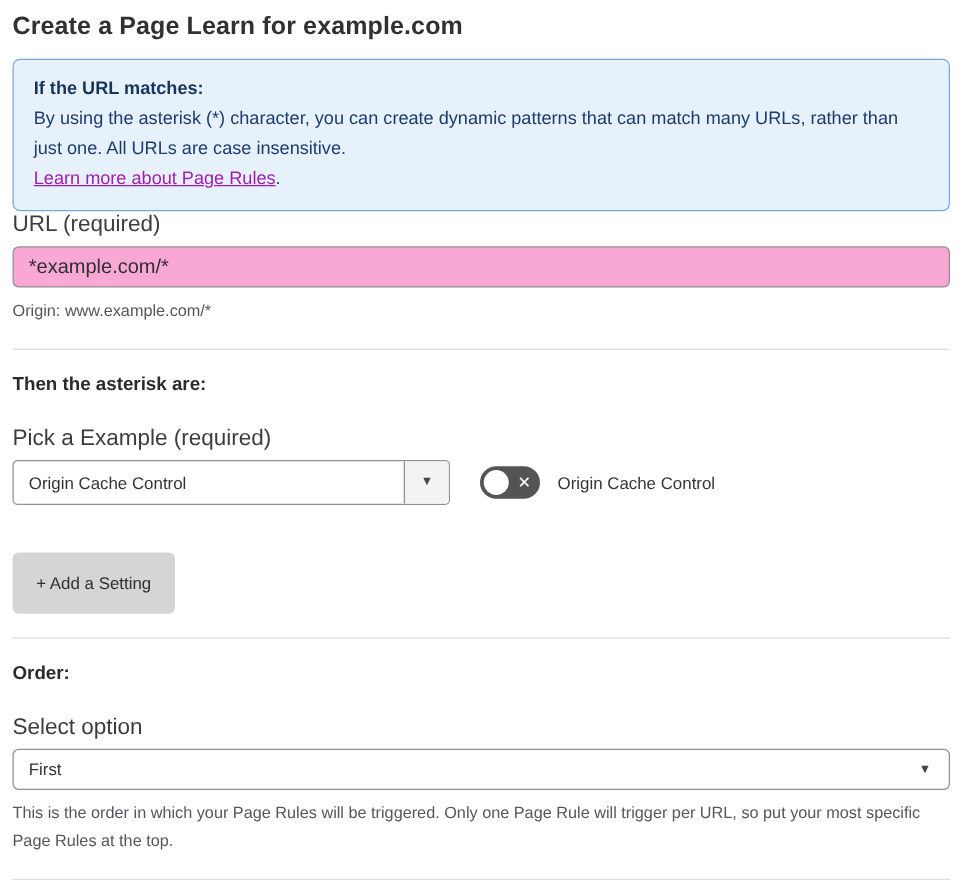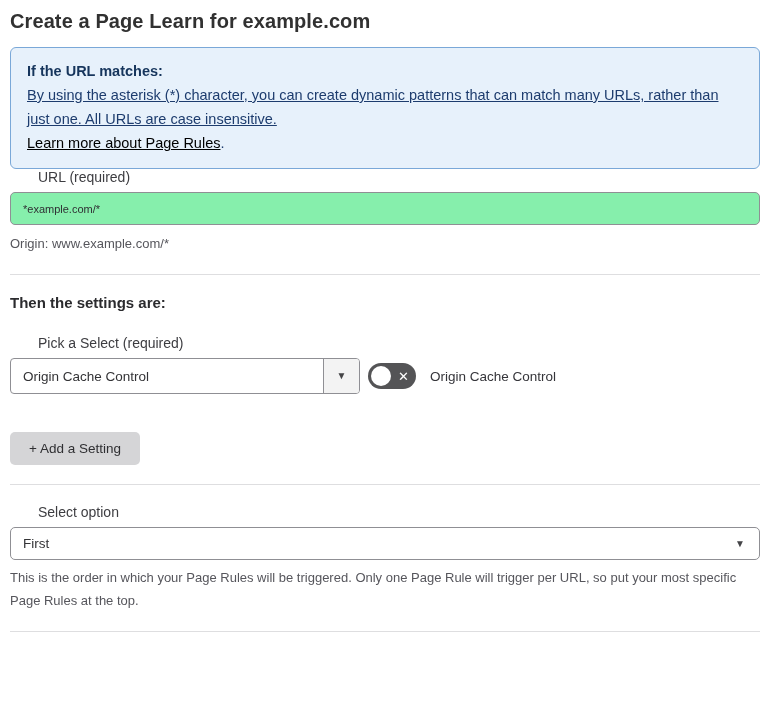--- a/index.html
+++ b/index.html
@@ -23,42 +23,41 @@
   .info-box {
     background: #e7f1fb;
     border: 1px solid #7aa8d8;
     border-radius: 6px;
     padding: 11px 16px 13px 16px;
     font-size: 14.5px;
     line-height: 24px;
     color: #1d3c6e;
   }
   .info-heading { font-weight: 700; color: #16355c; }
-  .info-body { max-width: 700px; text-decoration: underline; }
-  .info-link { color: #000000; text-decoration: underline; cursor: pointer; text-align: right; }
+  .info-body { max-width: 700px; }
+  .info-link { color: #a21caf; text-decoration: underline; cursor: pointer; text-align: right; }
   .info-period { color: #1d3c6e; }
 
   
   .field-label {
     display: block;
-    font-size: 14px;
+    font-size: 18px;
     color: #3d3d41;
     margin-bottom: 7px;
-    margin-left: 28px;
   }
   .text-input {
     width: 100%;
     height: 33px;
     border: 1px solid #8f8f94;
     border-radius: 5px;
     padding: 0 12px;
-    font-size: 11px;
+    font-size: 16px;
     color: #2f2f33;
     font-family: "Liberation Sans", "DejaVu Sans", sans-serif;
-    background: #86efac;
+    background: #f9a8d4;
     outline: none;
   }
   .field-helper {
     font-size: 13px;
     color: #56565c;
     margin-top: 7px;
     line-height: 23px;
   }
 
   .divider {
@@ -71,21 +70,21 @@
     font-size: 15px;
     font-weight: 700;
     color: #2b2b2e;
     margin: 0 0 24px 0;
   }
 
   
   .setting-row {
     display: flex;
     align-items: center;
-    gap: 8px;
+    gap: 24px;
     margin-bottom: 38px;
   }
   .select-composite {
     width: 350px;
     height: 36px;
     border: 1px solid #8f8f94;
     border-radius: 4px;
     background: #fff;
     display: flex;
     align-items: stretch;
@@ -132,21 +131,21 @@
     right: 7px; top: 50%;
     transform: translateY(-50%);
     color: #ffffff;
     font-size: 13px;
     line-height: 1;
   }
   .toggle-label { font-size: 13.5px; color: #35353a; }
 
   
   .btn {
-    height: 33px;
+    height: 49px;
     padding: 0 19px;
     border: none;
     border-radius: 5px;
     font-size: 13.5px;
     font-family: "Liberation Sans", "DejaVu Sans", sans-serif;
     cursor: pointer;
   }
   .btn.gray { background: #d5d5d7; color: #2f2f32; }
 
   
@@ -180,43 +179,44 @@
   </div>
 
   <div class="field">
     <label class="field-label">URL (required)</label>
     <input class="text-input" type="text" value="*example.com/*" style="">
     <div class="field-helper">Origin: www.example.com/*</div>
   </div>
 
   <hr class="divider">
 
-  <h2 class="section-heading">Then the settings are:</h2>
-
-  <label class="field-label">Pick a Select (required)</label>
+  <h2 class="section-heading">Then the asterisk are:</h2>
+
+  <label class="field-label">Pick a Example (required)</label>
   <div class="setting-row">
     <div class="select-composite">
       <span class="select-value">Origin Cache Control</span>
       <span class="select-arrow-box">
         <span class="arrow">▼</span>
       </span>
     </div>
     <div class="toggle-group">
       <div class="toggle">
         <span class="toggle-knob"></span>
         <span class="toggle-x">✕</span>
       </div>
       <span class="toggle-label">Origin Cache Control</span>
     </div>
   </div>
 
   <button class="btn gray">+ Add a Setting</button>
 
   <hr class="divider">
 
+  <h2 class="section-heading">Order:</h2>
 
   <label class="field-label">Select option</label>
   <div class="select-full">
     <span class="select-value">First</span>
     <span class="arrow">▼</span>
   </div>
   <div class="field-helper order-helper">This is the order in which your Page Rules will be triggered. Only one Page Rule will trigger per URL, so put your most specific Page Rules at the top.</div>
 
   <hr class="divider">
 

